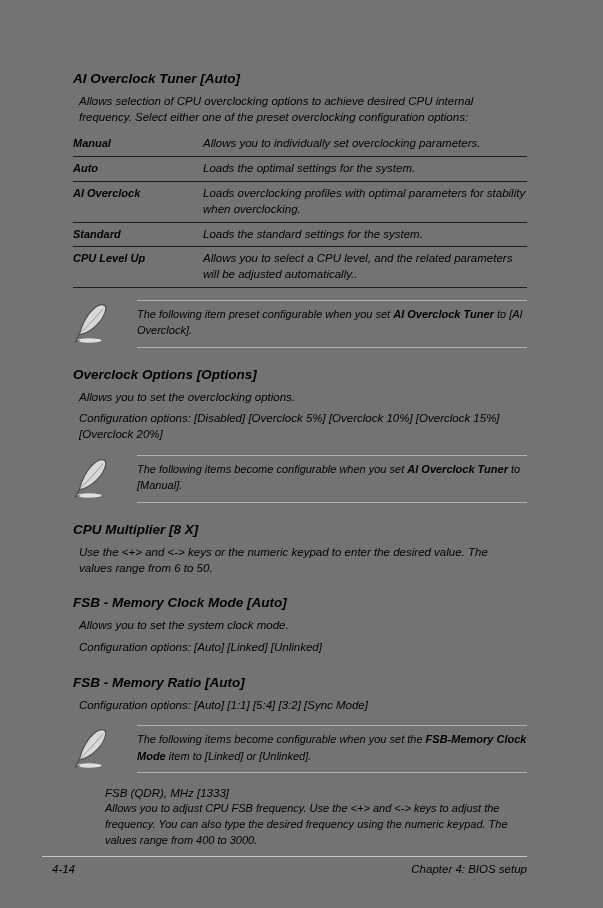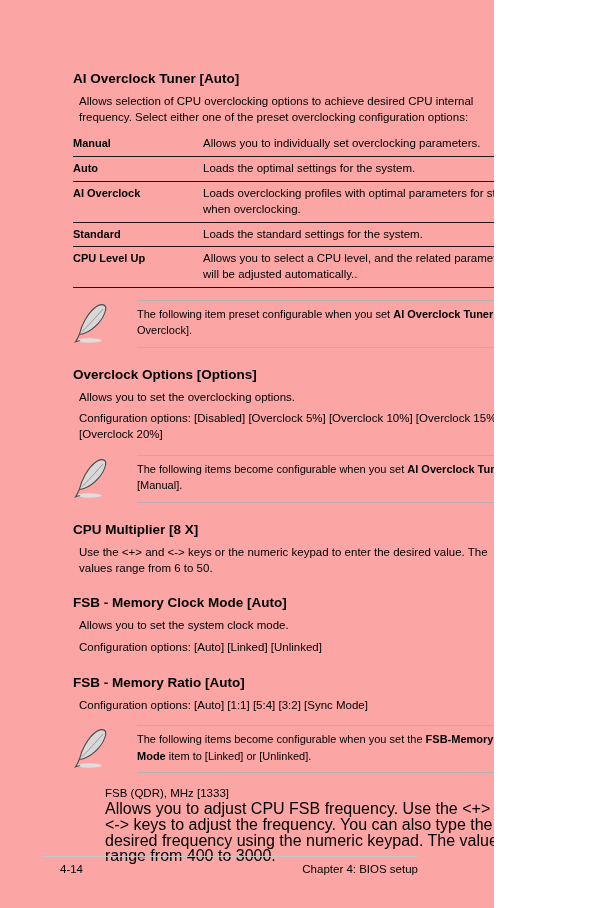--- a/index.html
+++ b/index.html
@@ -5,23 +5,24 @@
   * { box-sizing: border-box; }
   html, body { margin: 0; padding: 0; }
   body {
     width: 603px; height: 908px;
     background: #ffffff;
     font-family: "Liberation Sans", sans-serif;
     color: #000;
   }
   .page {
     position: relative;
-    width: 494px; height: 908px;
-    background: #fca5a5;
+    width: 603px; height: 908px;
+    background: #737373;
     overflow: hidden;
+    font-style: italic;
   }
   .content {
     position: absolute;
     left: 73px; top: 70px;
     width: 454px;
   }
   .sec-heading {
     font-size: 13.5px;
     line-height: 17px;
     font-weight: 700;
@@ -70,34 +71,34 @@
   }
   .note-body b { font-weight: 700; }
   
   .subsection { margin-top: 12px; margin-left: 32px; }
   .sub-title {
     font-size: 11.5px;
     line-height: 16px;
     margin: 0;
   }
   .sub-body {
-    font-size: 16px;
+    font-size: 11px;
     line-height: 15.7px;
     margin: 0;
   }
   
   .footer-rule {
     position: absolute;
     left: 42px; right: 76px;
     top: 856px;
     border-top: 1.5px solid #c6c6c6;
   }
   .footer-text {
     position: absolute;
-    left: 60px; right: 76px;
+    left: 52px; right: 76px;
     top: 862px;
     display: flex;
     justify-content: space-between;
     font-size: 11.5px;
     line-height: 14px;
   }
 </style>
 </head>
 <body>
 

